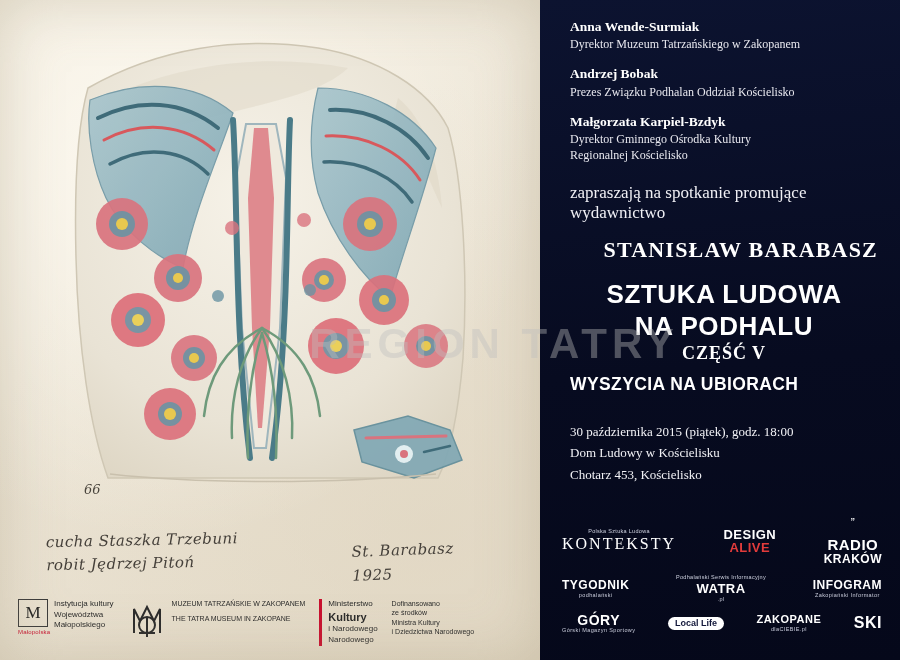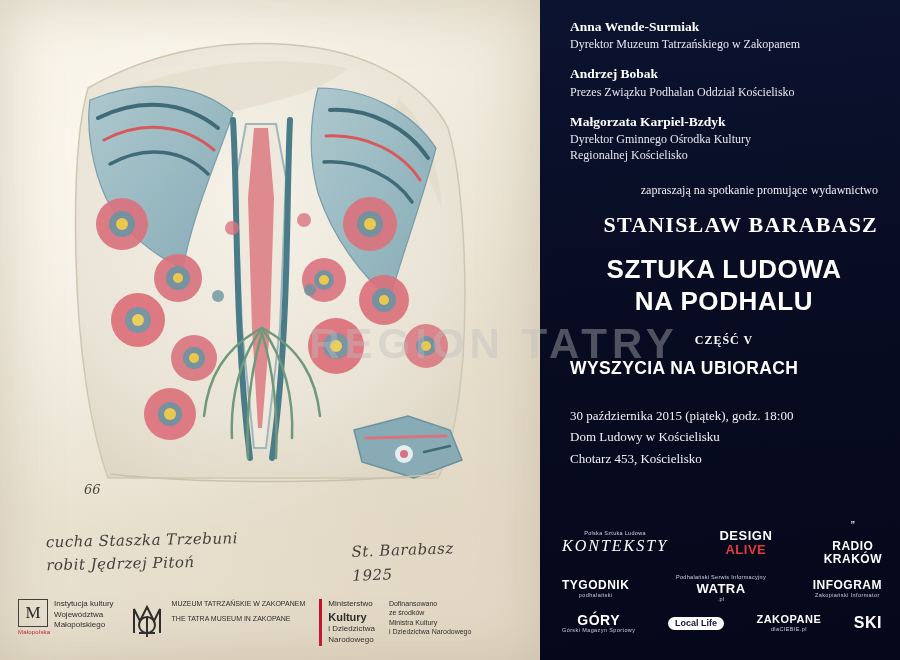--- a/index.html
+++ b/index.html
@@ -163,47 +163,47 @@
     line-height: 1.35;
     color: #ffffff;
   }
   .host-role {
     font-size: 12px;
     line-height: 1.35;
     color: #e8e8ef;
   }
   .invite-line {
     margin: 20px 0 14px 0;
-    font-size: 12px;
+    font-size: 17px;
     color: #f0f0f5;
-    text-align: right;
+    text-align: left;
   }
   .author {
     text-align: right;
     font-size: 22px;
     font-weight: bold;
     letter-spacing: 1.2px;
     margin-bottom: 16px;
     color: #ffffff;
   }
   .title {
     text-align: center;
     font-family: "Liberation Sans", sans-serif;
     font-size: 26px;
     font-weight: bold;
     line-height: 1.22;
     letter-spacing: 0.6px;
     color: #ffffff;
   }
   .part {
     text-align: center;
-    font-size: 12px;
+    font-size: 18px;
     font-weight: bold;
     letter-spacing: 1px;
-    margin-top: 15px;
+    margin-top: 0;
     color: #ffffff;
   }
   .subtitle {
     text-align: left;
     font-family: "Liberation Sans", sans-serif;
     font-size: 17.5px;
     font-weight: bold;
     letter-spacing: 0.4px;
     margin-top: 10px;
     color: #ffffff;
@@ -240,21 +240,21 @@
     color: #cfd2e0;
     display: block;
     margin-bottom: 1px;
   }
   .s-main {
     font-size: 15px;
     font-weight: bold;
     letter-spacing: 0.5px;
     display: block;
   }
-  .s-main.serif { font-family: "Liberation Serif", serif; font-weight: normal; font-size: 16px; letter-spacing: 2px; font-style: italic; }
+  .s-main.serif { font-family: "Liberation Serif", serif; font-weight: normal; font-size: 16px; letter-spacing: 2px; }
   .s-sub {
     font-size: 5.5px;
     letter-spacing: 0.4px;
     color: #c9ccdb;
     display: block;
     margin-top: 1px;
   }
   .s-badge {
     display: inline-flex;
     align-items: center;
@@ -458,21 +458,21 @@
           <div>MUZEUM TATRZAŃSKIE W ZAKOPANEM</div>
           <div style="margin-top:6px">THE TATRA MUSEUM IN ZAKOPANE</div>
         </div>
       </div>
 
       <div class="logo-block">
         <div class="kultura-bar"></div>
         <div class="logo-text">
           <div>Ministerstwo</div>
           <div style="font-size:11px;font-weight:bold">Kultury</div>
-          <div>i Dziedzictwa</div>
+          <div>i Narodowego</div>
           <div>Narodowego</div>
         </div>
       </div>
 
       <div class="logo-block">
         <div class="logo-text small">
           <div>Dofinansowano</div>
           <div>ze środków</div>
           <div>Ministra Kultury</div>
           <div>i Dziedzictwa Narodowego</div>
@@ -525,21 +525,21 @@
         <div class="sponsor">
           <span class="s-sup">Polska Sztuka Ludowa</span>
           <span class="s-main serif">KONTEKSTY</span>
         </div>
         <div class="sponsor">
           <span class="s-main" style="font-size:13px">DESIGN</span>
           <span class="s-main s-red" style="font-size:13px">ALIVE</span>
         </div>
         <div class="sponsor">
           <span class="s-quote">”</span>
-          <span class="s-main" style="font-size:12px">RADIO</span>
+          <span class="s-main" style="font-size:15px">RADIO</span>
           <span class="s-main" style="font-size:12px">KRAKÓW</span>
         </div>
       </div>
 
       <div class="sponsor-row">
         <div class="sponsor">
           <span class="s-main" style="font-size:12px">TYGODNIK</span>
           <span class="s-sub">podhalański</span>
         </div>
         <div class="sponsor">

